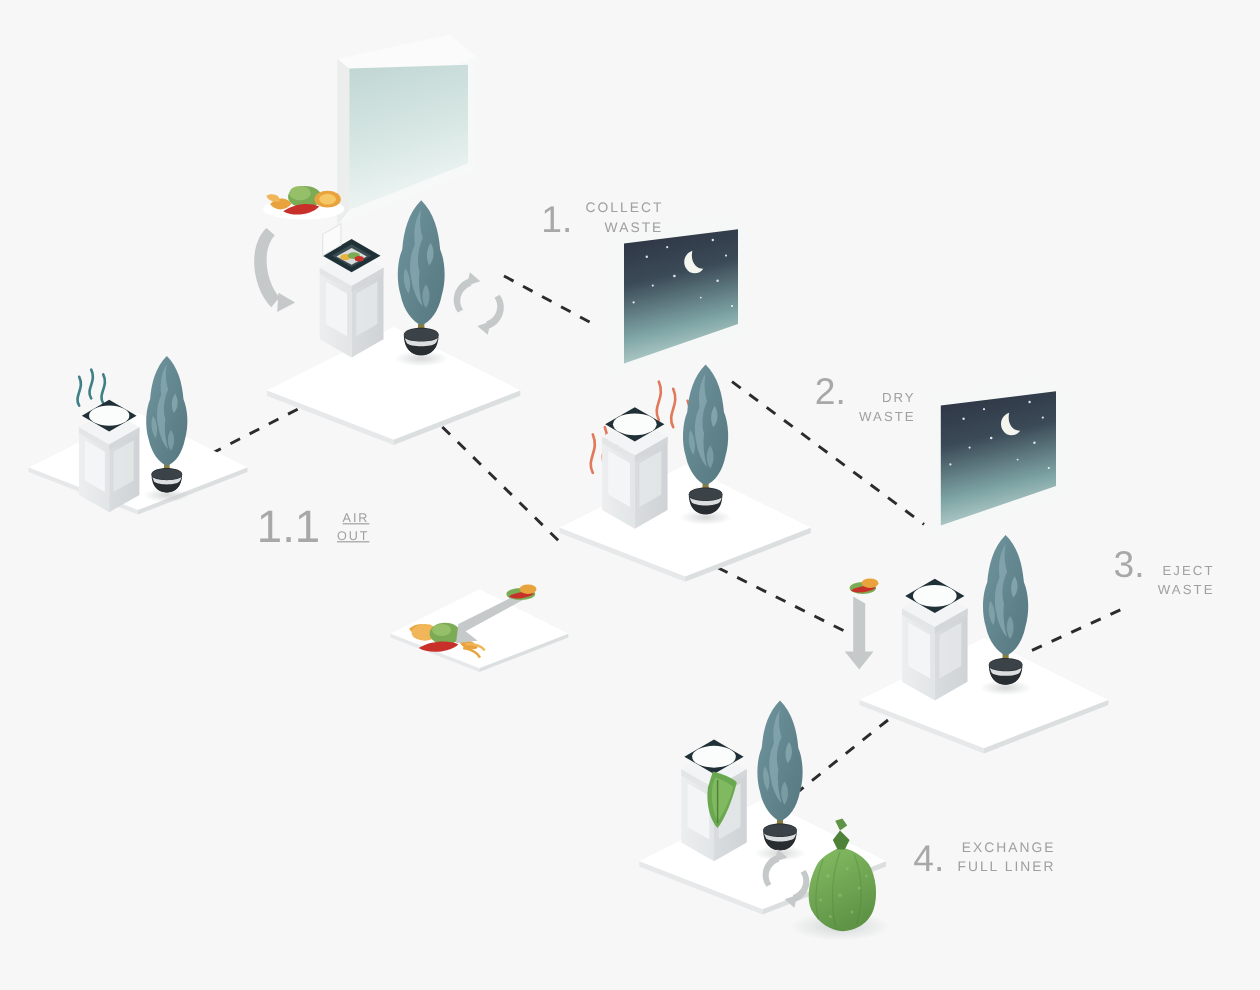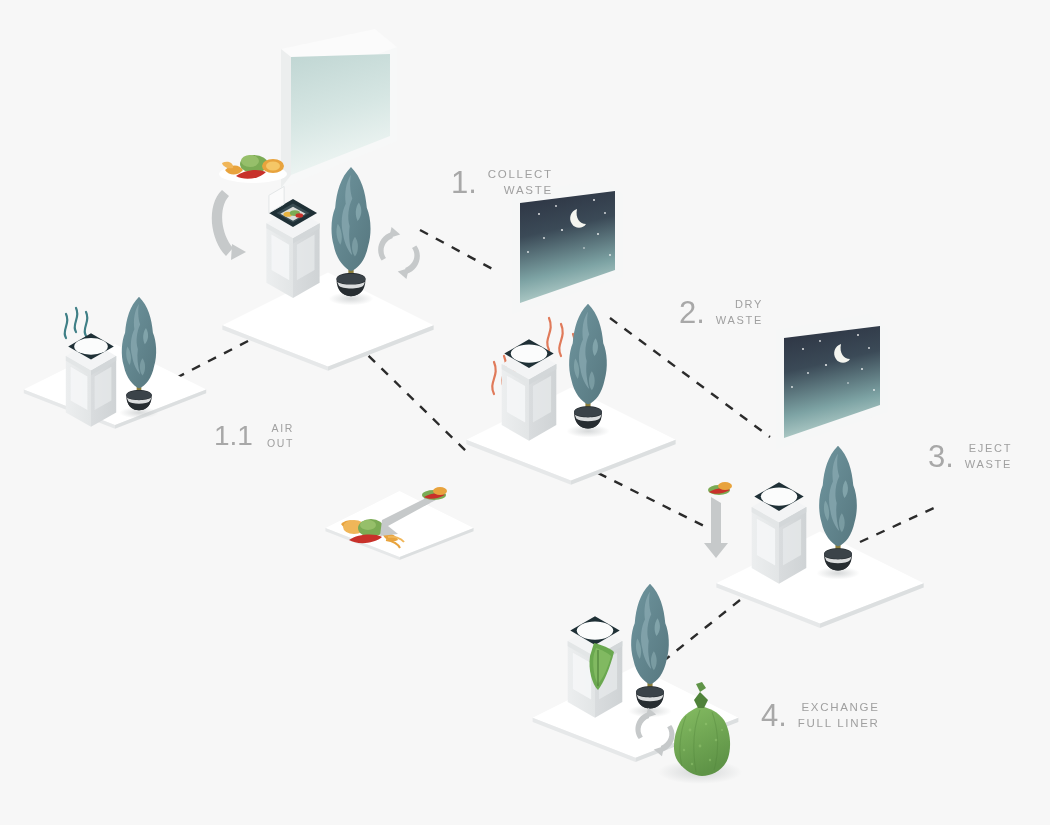--- a/index.html
+++ b/index.html
@@ -43,23 +43,23 @@
     line-height: 1.42;
     text-transform: uppercase;
     white-space: nowrap;
   }
   .step-text div { display:block;text-align:right; }
   #label-1 { left: 451px; top: 166px; }
   #label-11 { left: 214px; top: 421px; }
   #label-2 { left: 679px; top: 297px; }
   #label-3 { left: 928px; top: 441px; }
   #label-4 { left: 761px; top: 699px; }
-  #label-11 .step-num { font-size: 28px; }
-  #label-11 .step-text { font-size: 10.5px; letter-spacing: 1.6px; margin-left: 14px;}
-  #label-2 .step-text, #label-3 .step-text { font-size: 11px; }
+  #label-11 .step-num { font-size: 38px; }
+  #label-11 .step-text { font-size: 10.5px; letter-spacing: 1.6px; margin-left: 14px; text-decoration: underline;}
+  #label-2 .step-text, #label-3 .step-text { font-size: 11px; margin-top: 28px; }
 </style>
 </head>
 <body>
 
 <div id="canvas">
 
   <svg class="layer" viewBox="0 0 1050 825">
     <defs>
       <linearGradient id="gDay" x1="0" y1="0" x2="0.25" y2="1">
         <stop offset="0%" stop-color="#c0d6d3"></stop>

